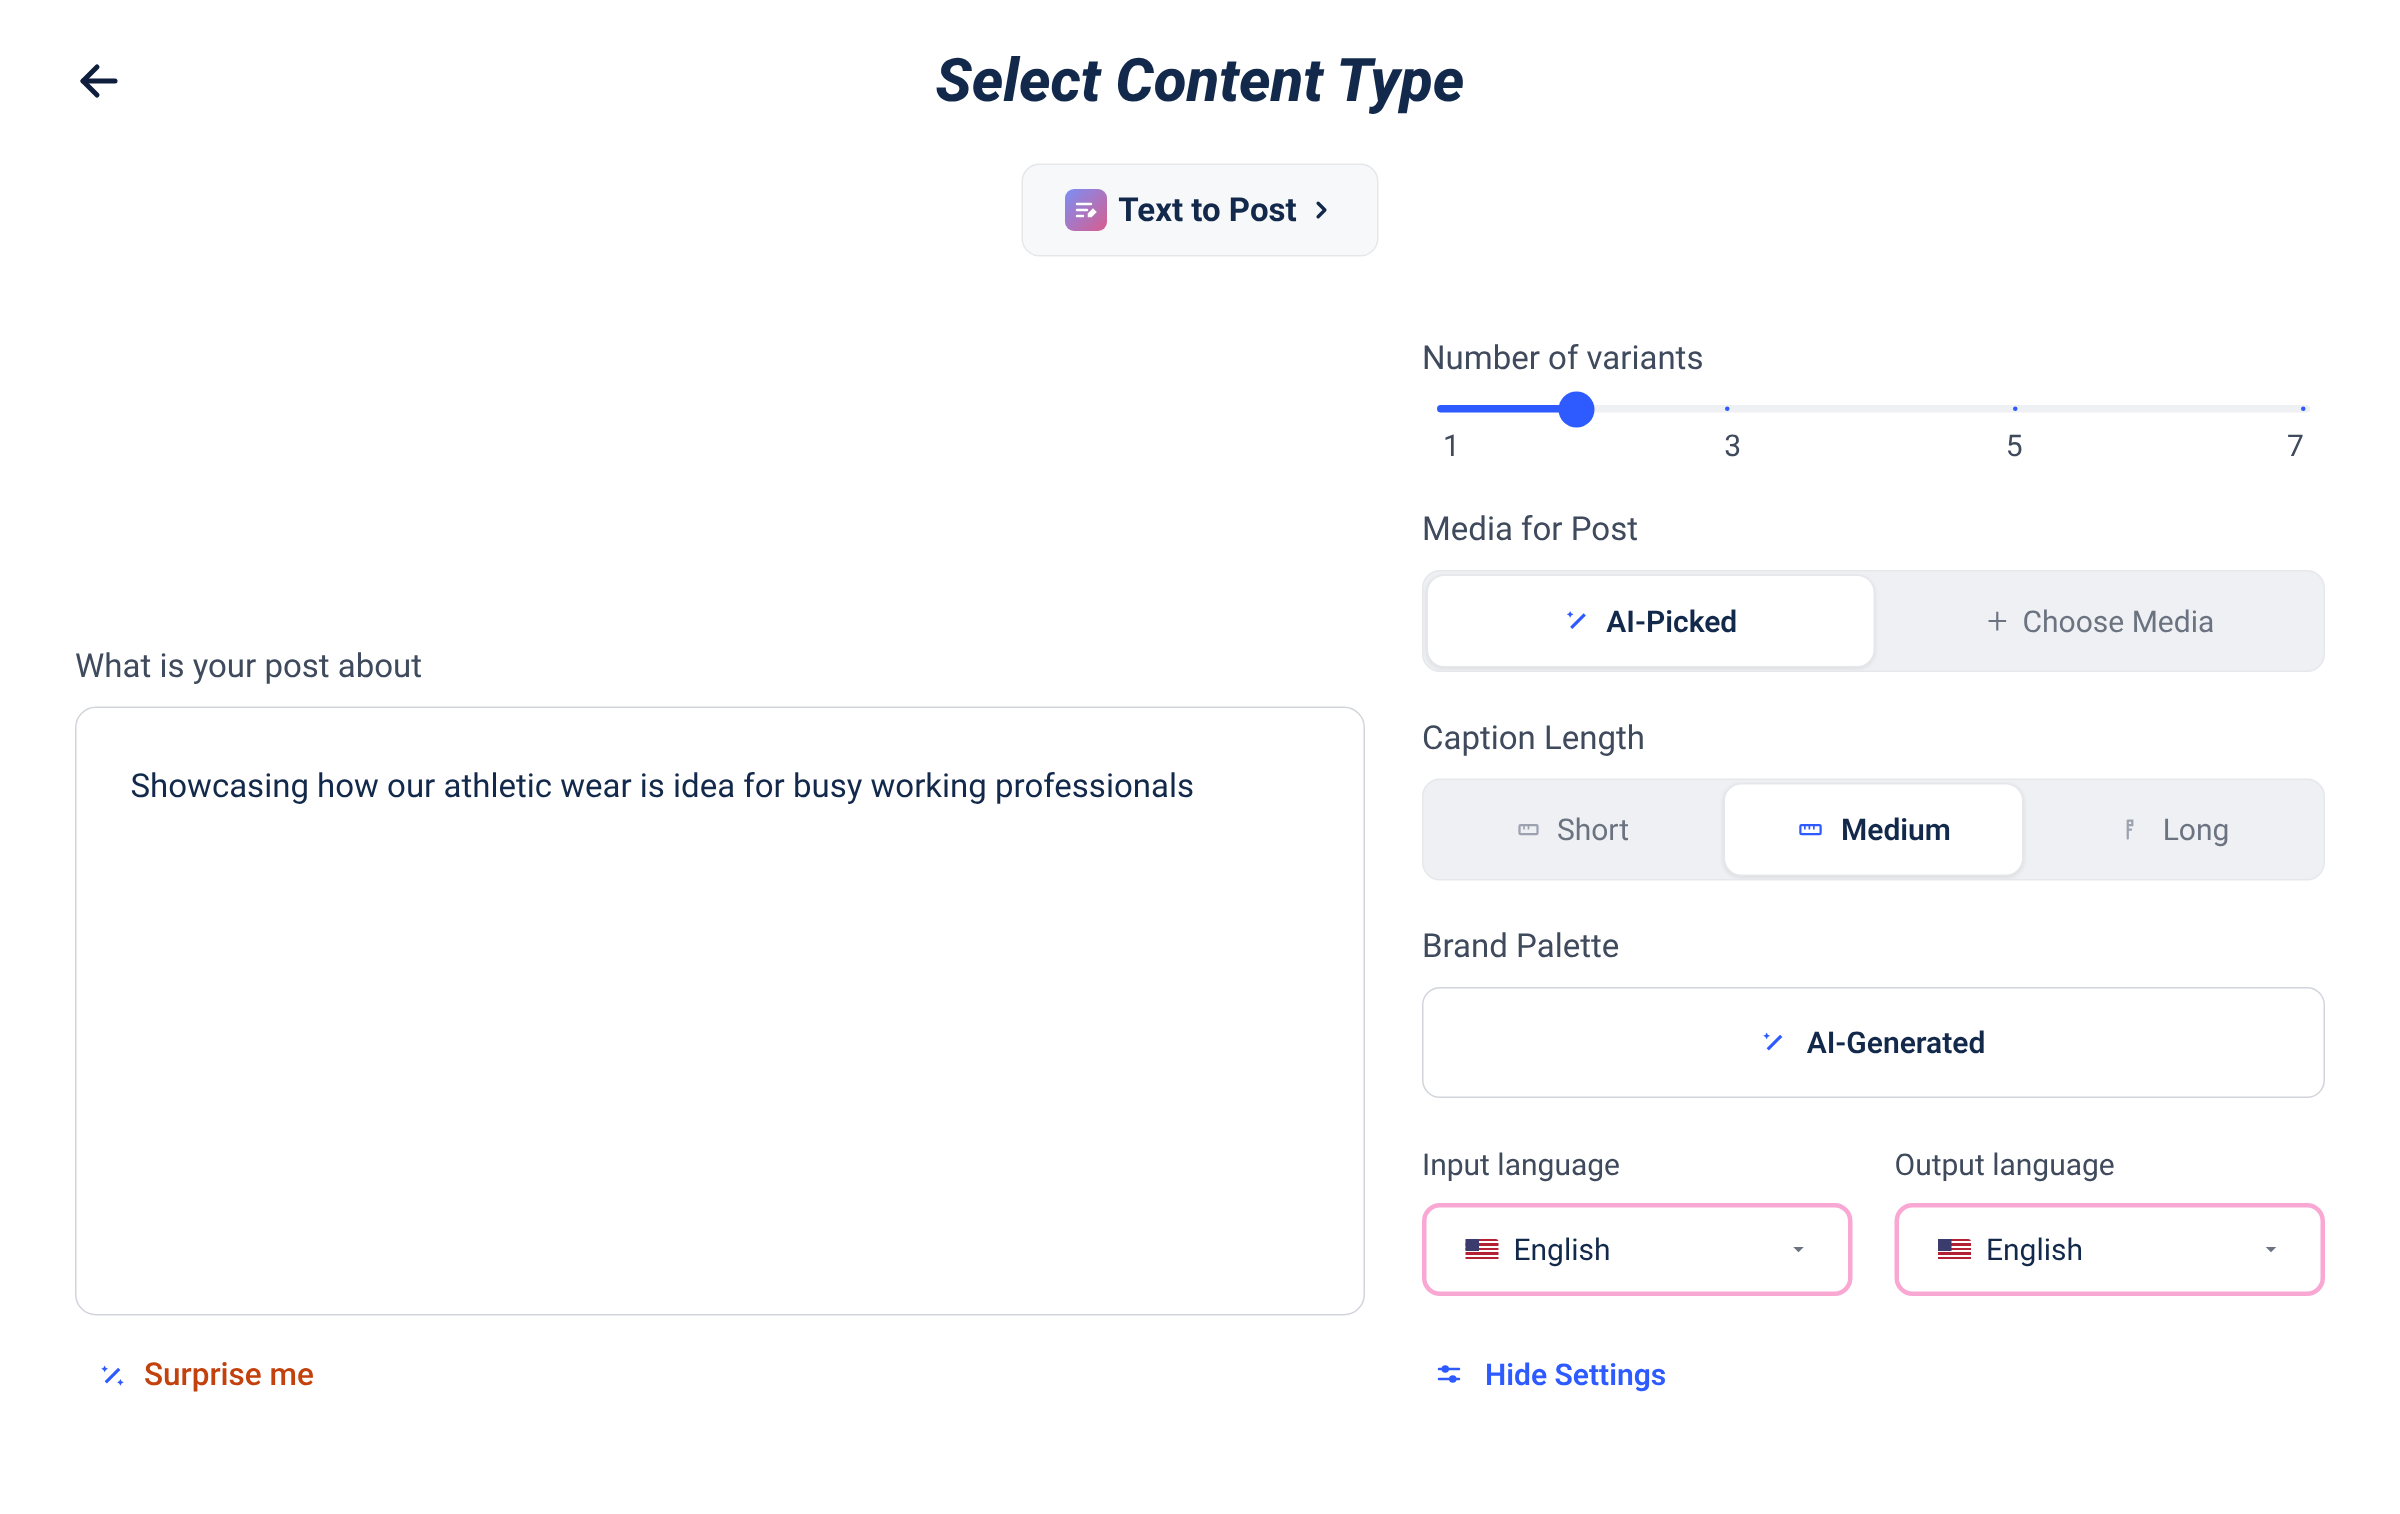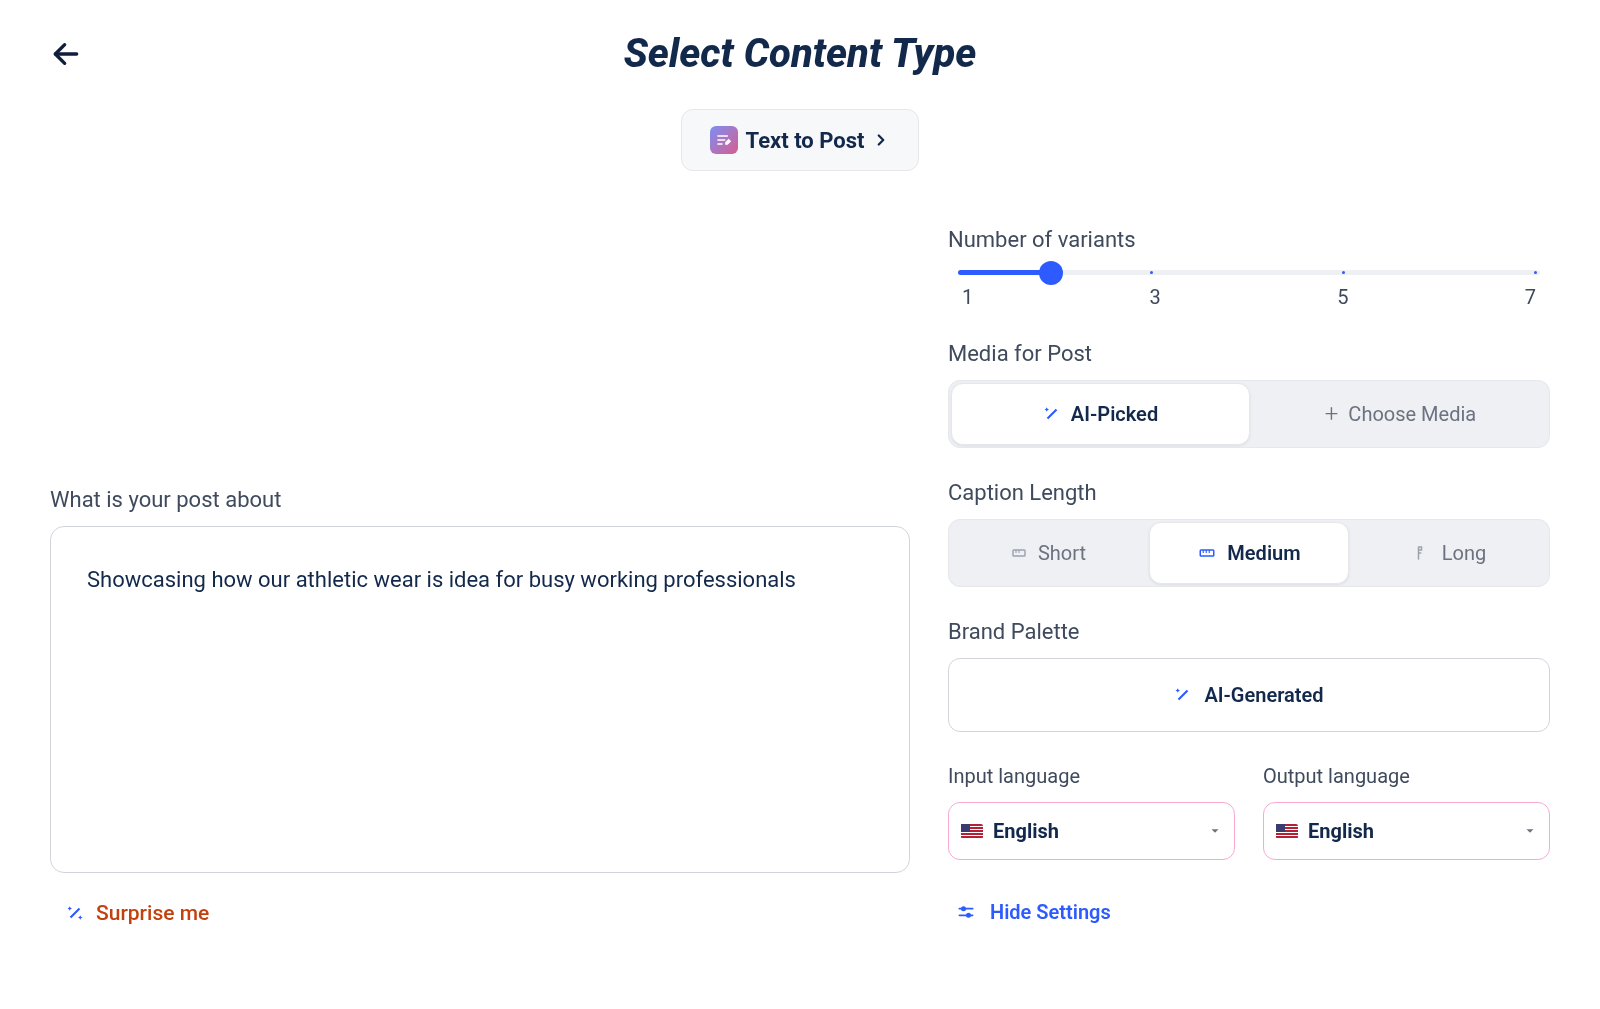--- a/index.html
+++ b/index.html
@@ -75,21 +75,21 @@
     .right-col {
       flex: 1;
     }
     .field-label {
       font-size: 22px;
       color: #3f4a5c;
       margin-bottom: 14px;
     }
     .textarea {
       width: 100%;
-      height: 347px;
+      height: 406px;
       border: 1px solid #d1d5db;
       border-radius: 14px;
       padding: 36px;
       font-size: 22px;
       color: #13294b;
       resize: none;
       line-height: 1.5;
       font-family: inherit;
     }
     .surprise-link {
@@ -208,25 +208,24 @@
     }
     .lang-label {
       font-size: 20px;
       color: #3f4a5c;
       margin-bottom: 14px;
     }
     .lang-select {
       display: flex;
       align-items: center;
       justify-content: space-between;
-      padding: 16px 12px;
-      border: 1px solid #f9a8d4;
+      padding: 16px 26px;
+      border: 3px solid #f9a8d4;
       border-radius: 12px;
       cursor: pointer;
-      font-weight: bold;
     }
     .lang-left {
       display: flex;
       align-items: center;
       gap: 10px;
       font-size: 20px;
       color: #13294b;
     }
     .hide-settings {
       display: inline-flex;

